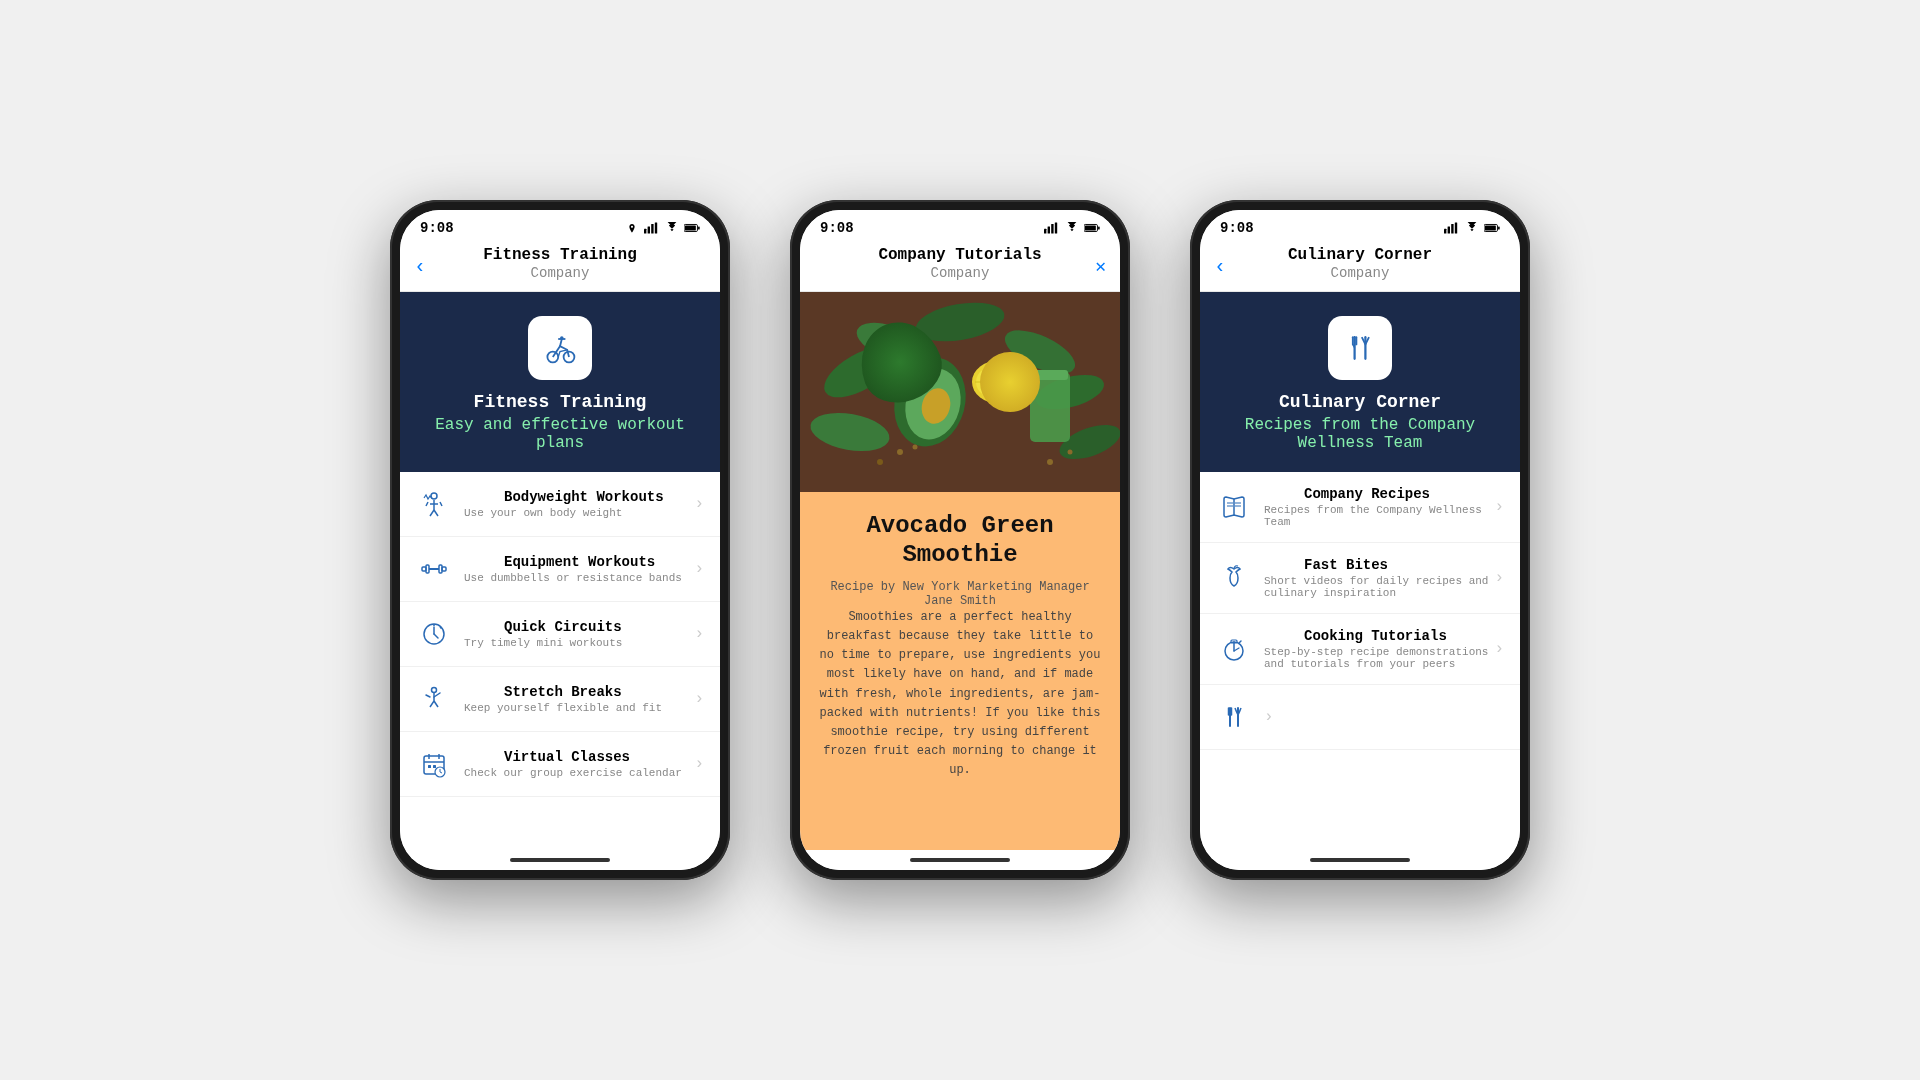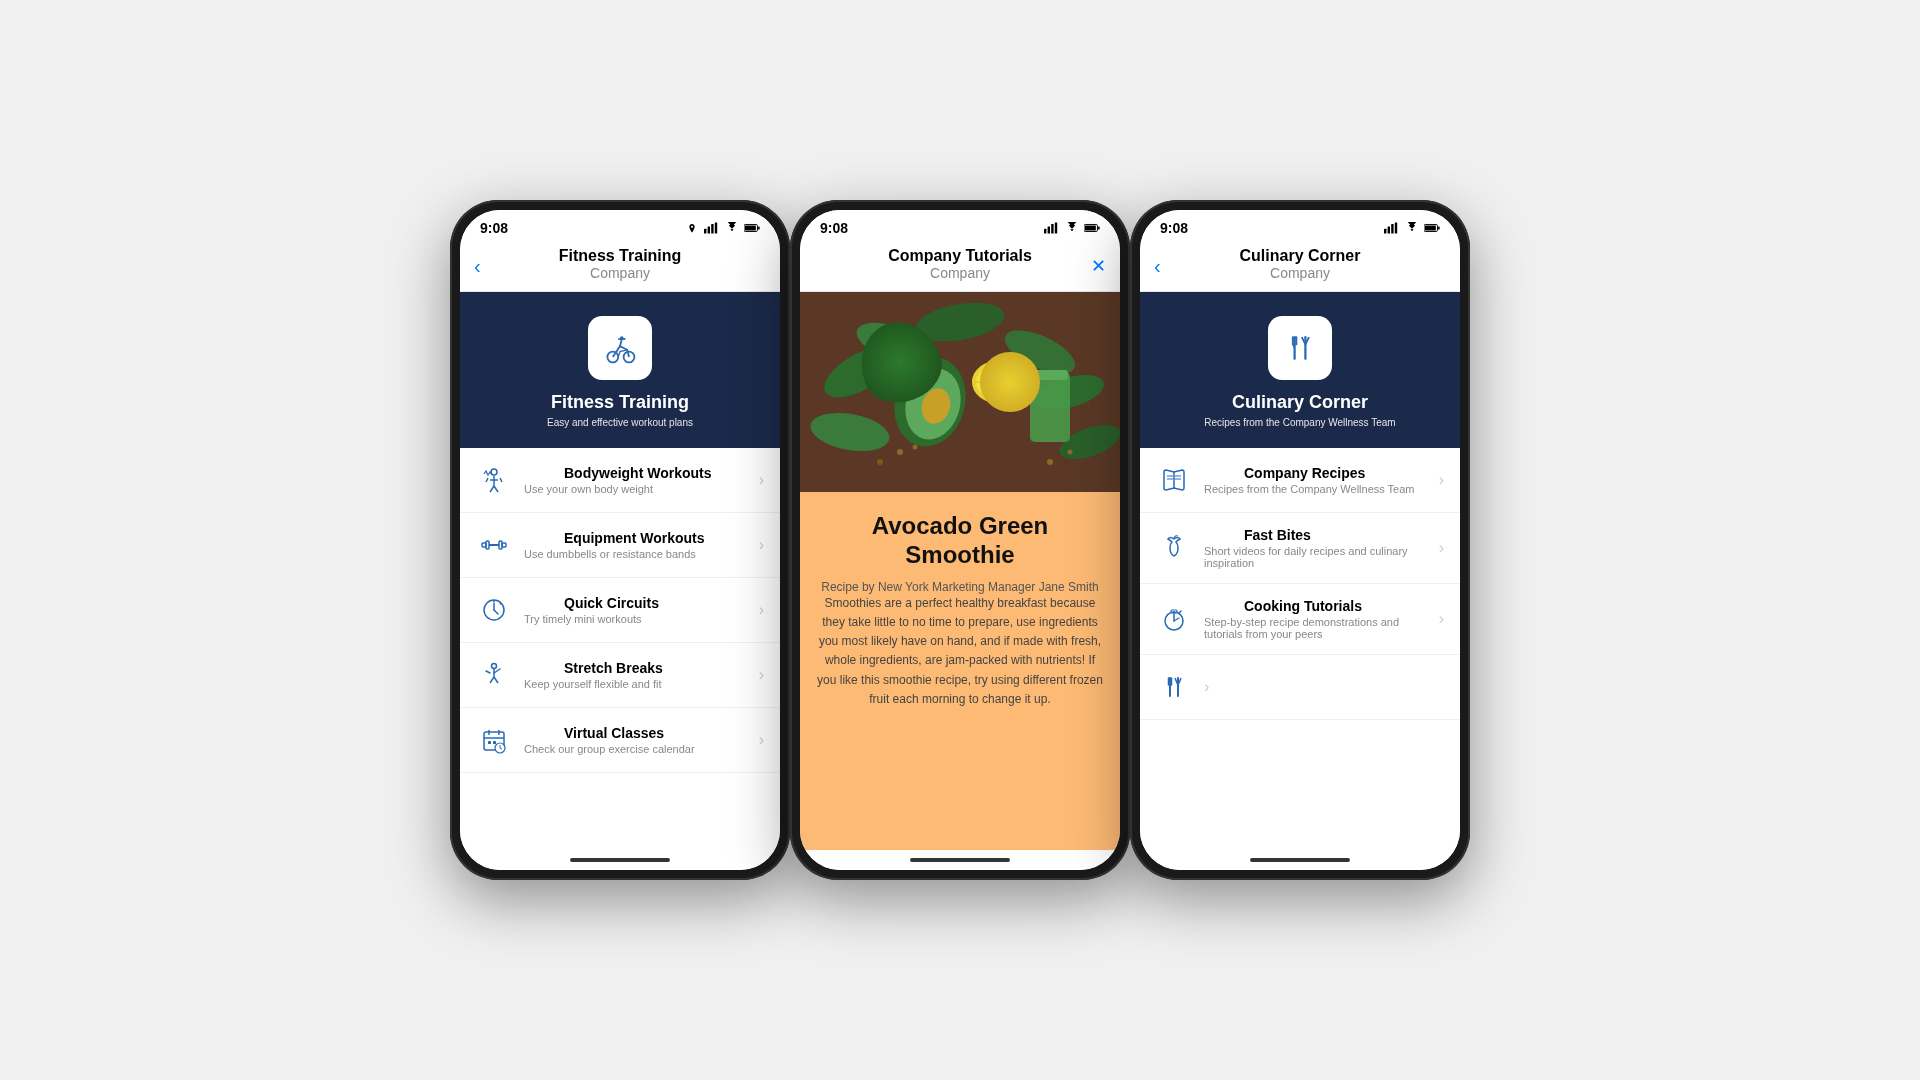--- a/index.html
+++ b/index.html
@@ -9,22 +9,24 @@
       justify-content: center;
       align-items: center;
       width: 1920px;
       height: 1080px;
       font-family: -apple-system, BlinkMacSystemFont, 'Helvetica Neue', Arial, sans-serif;
       overflow: hidden;
     }
 
     .phones-container {
       display: flex;
+      gap: 60px;
       align-items: center;
       justify-content: center;
+      font-family: Liberation Mono, monospace;
     }
 
     
     .phone {
       width: 340px;
       height: 680px;
       background: #1a1a1a;
       border-radius: 48px;
       padding: 10px;
       box-shadow: 0 20px 60px rgba(0,0,0,0.4), inset 0 0 0 2px #333;
@@ -136,22 +138,22 @@
 
     .hero-title {
       color: #fff;
       font-size: 18px;
       font-weight: 700;
       text-align: center;
       margin-bottom: 4px;
     }
 
     .hero-subtitle {
-      color: #e5e5e5;
-      font-size: 10px;
+      color: #86efac;
+      font-size: 16px;
       text-align: center;
     }
 
     
     .menu-list {
       flex: 1;
       overflow-y: auto;
       background: #fff;
     }
 

